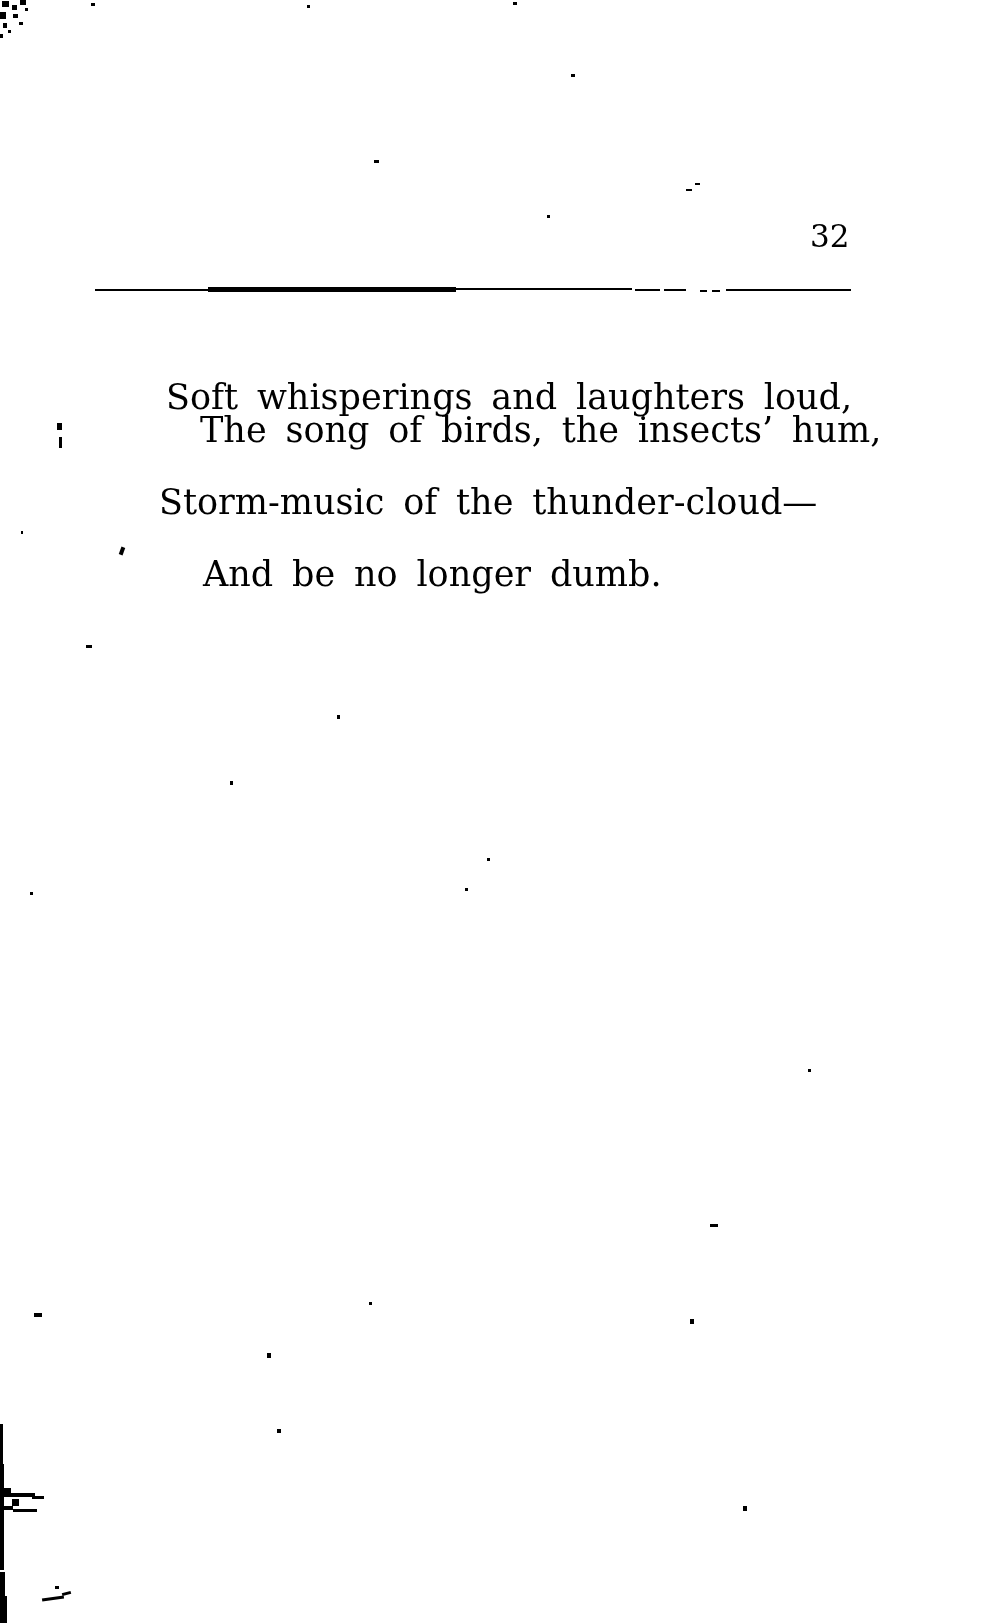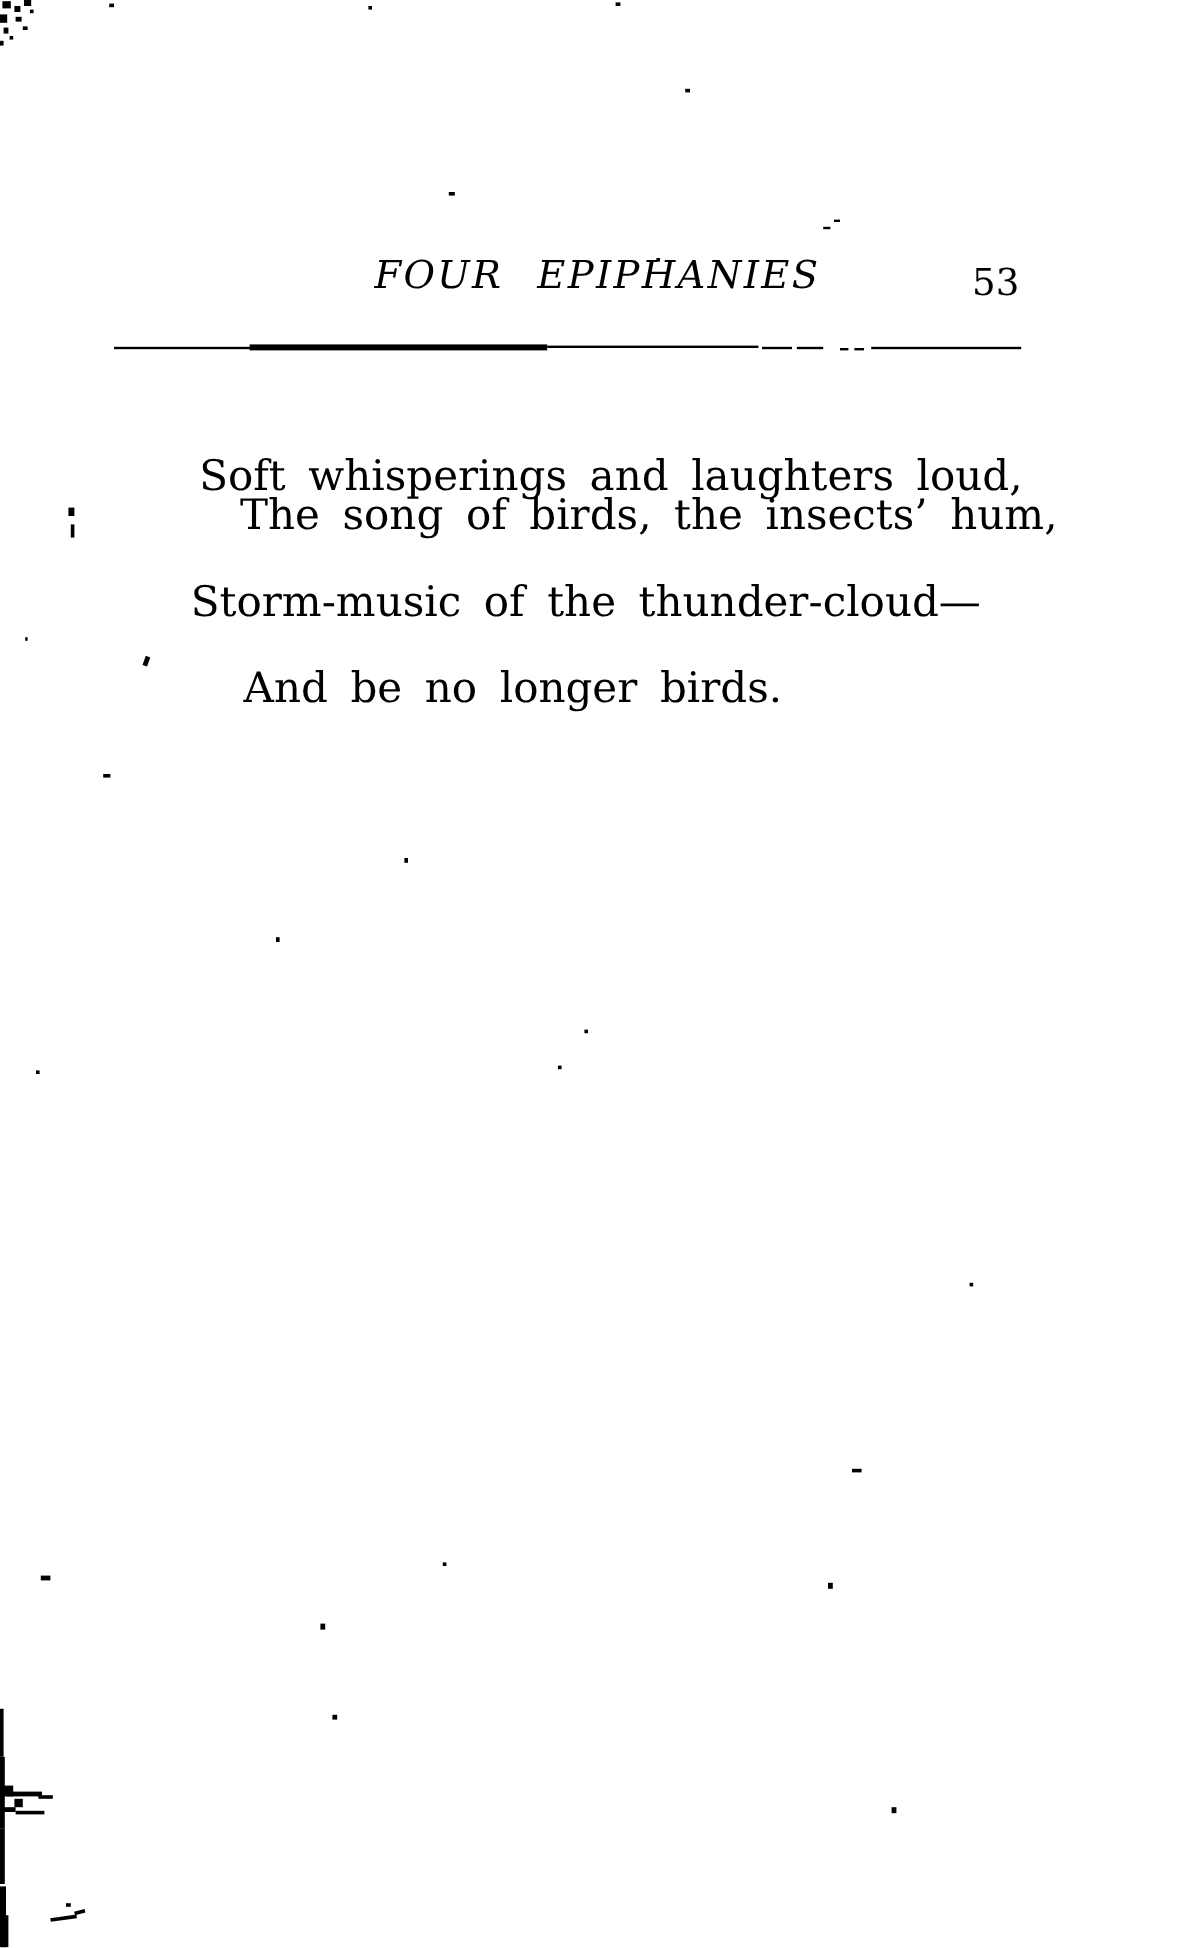--- a/index.html
+++ b/index.html
@@ -72,38 +72,37 @@
   .speck {
     position: absolute;
     background: #000;
   }
 </style>
 </head>
 <body>
 
 <div class="page">
 
-  <div class="running-head">FOUR EPIPHANIES</div>
 
-  <div class="page-number">53</div>
+  <div class="page-number">32</div>
 
   <div class="rule-seg rs1"></div>
   <div class="rule-seg rs2"></div>
   <div class="rule-seg rs3"></div>
   <div class="rule-seg rs4"></div>
   <div class="rule-seg rs5"></div>
   <div class="rule-seg rs6"></div>
   <div class="rule-seg rs7"></div>
   <div class="rule-seg rs8"></div>
 
   <div class="poem">
     <div class="poem-line pl1">Soft whisperings and laughters loud,</div>
     <div class="poem-line pl2">The song of birds, the insects’ hum,</div>
     <div class="poem-line pl3">Storm-music of the thunder-cloud—</div>
-    <div class="poem-line pl4">And be no longer birds.</div>
+    <div class="poem-line pl4">And be no longer dumb.</div>
   </div>
 
   <div id="artifacts-layer">
       <div class="speck" style="left: 2px; top: 1px; width: 7px; height: 6px;"></div>
       <div class="speck" style="left: 12px; top: 5px; width: 5px; height: 5px;"></div>
       <div class="speck" style="left: 20px; top: 0px; width: 6px; height: 5px;"></div>
       <div class="speck" style="left: 0px; top: 12px; width: 6px; height: 7px;"></div>
       <div class="speck" style="left: 13px; top: 14px; width: 5px; height: 4px;"></div>
       <div class="speck" style="left: 25px; top: 8px; width: 3px; height: 3px;"></div>
       <div class="speck" style="left: 3px; top: 23px; width: 4px; height: 5px;"></div>

